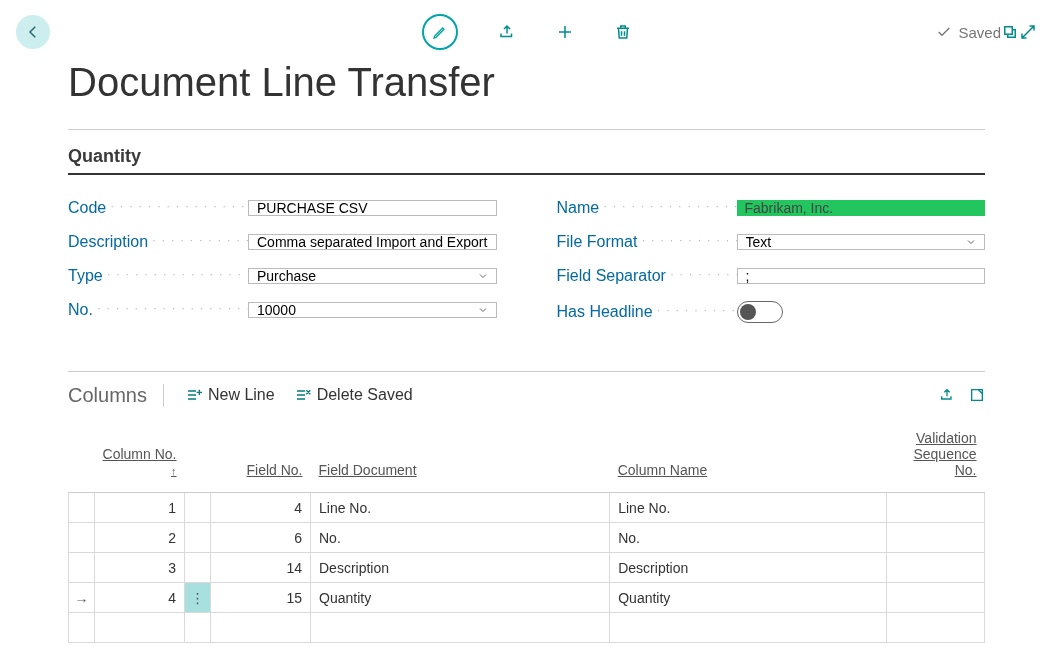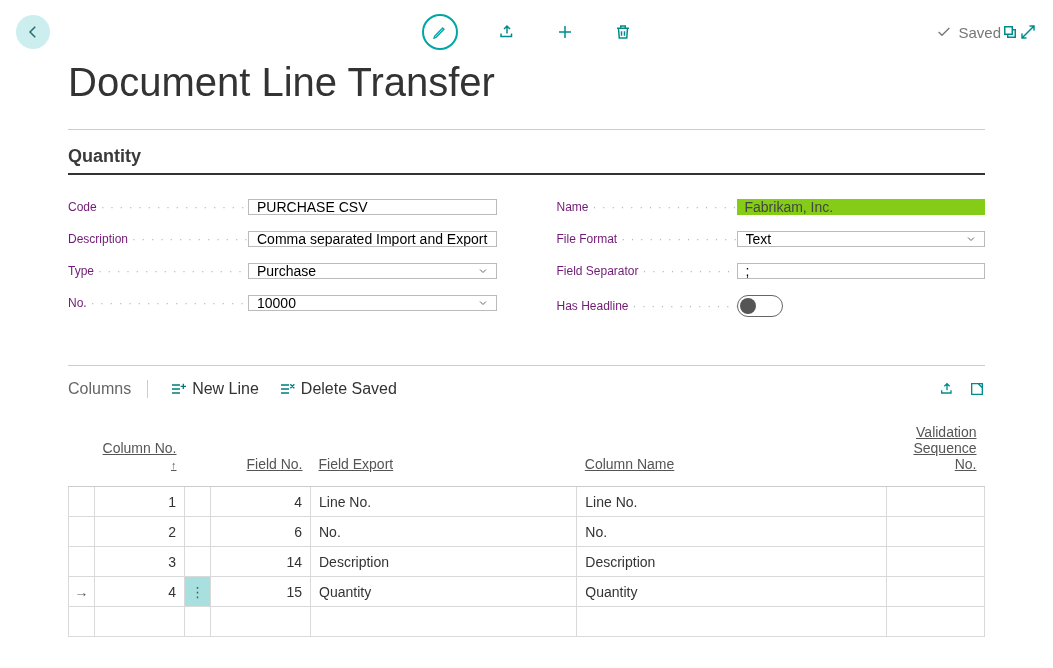--- a/index.html
+++ b/index.html
@@ -85,22 +85,22 @@
     display: flex;
     flex-direction: column;
     gap: 16px;
   }
   .field-row {
     display: flex;
     align-items: center;
   }
   .field-label {
     width: 180px;
-    font-size: 12px;
-    color: #701a75;
+    font-size: 16px;
+    color: #0369a1;
     position: relative;
     overflow: hidden;
     white-space: nowrap;
   }
   .field-label::after {
     content: " · · · · · · · · · · · · · · · · · · · · · · · · · · · · · · · ·";
     color: #bbb;
     letter-spacing: 1px;
     font-size: 12px;
     position: absolute;
@@ -111,21 +111,21 @@
     height: 16px;
     border: 1px solid #bbb;
     padding: 0 8px;
     font-size: 14px;
     font-family: inherit;
     display: flex;
     align-items: center;
     background: #fff;
   }
   .field-input.readonly {
-    background: #84cc16;
+    background: #22c55e;
     border: none;
     color: #444;
   }
   .select-wrap {
     position: relative;
     flex:1;
     display:flex;
   }
   .select-wrap .field-input { padding-right: 17px; width:100%; }
   .select-caret {
@@ -150,21 +150,21 @@
     left: 2px; top: 2px;
   }
   .subgrid-header {
     display: flex;
     align-items: center;
     border-top: 1px solid #ccc;
     padding-top: 10px;
     margin-bottom: 10px;
   }
   .subgrid-title {
-    font-size: 16px;
+    font-size: 20px;
     color: #666;
     font-weight: 400;
     padding-right: 16px;
     border-right: 1px solid #ccc;
     margin-right: 12px;
   }
   .subgrid-action {
     display: inline-flex;
     align-items: center;
     gap: 6px;
@@ -360,21 +360,21 @@
     </div>
   </div>
 
   <table class="grid">
     <thead>
       <tr>
         <th style="width:26px"></th>
         <th class="right" style="width:90px"><span>Column No.</span> <span class="sort-arrow">↑</span></th>
         <th style="width:26px"></th>
         <th class="right" style="width:100px">Field No.</th>
-        <th>Field Export</th>
+        <th>Field Document</th>
         <th>Column Name</th>
         <th class="right" style="width:98px">Validation Sequence No.</th>
       </tr>
     </thead>
     <tbody id="grid-body">
         <tr>
           <td class="sel"></td>
           <td class="right colno">1</td>
           <td class="menu-cell"></td>
           <td class="right fieldno">4</td>

